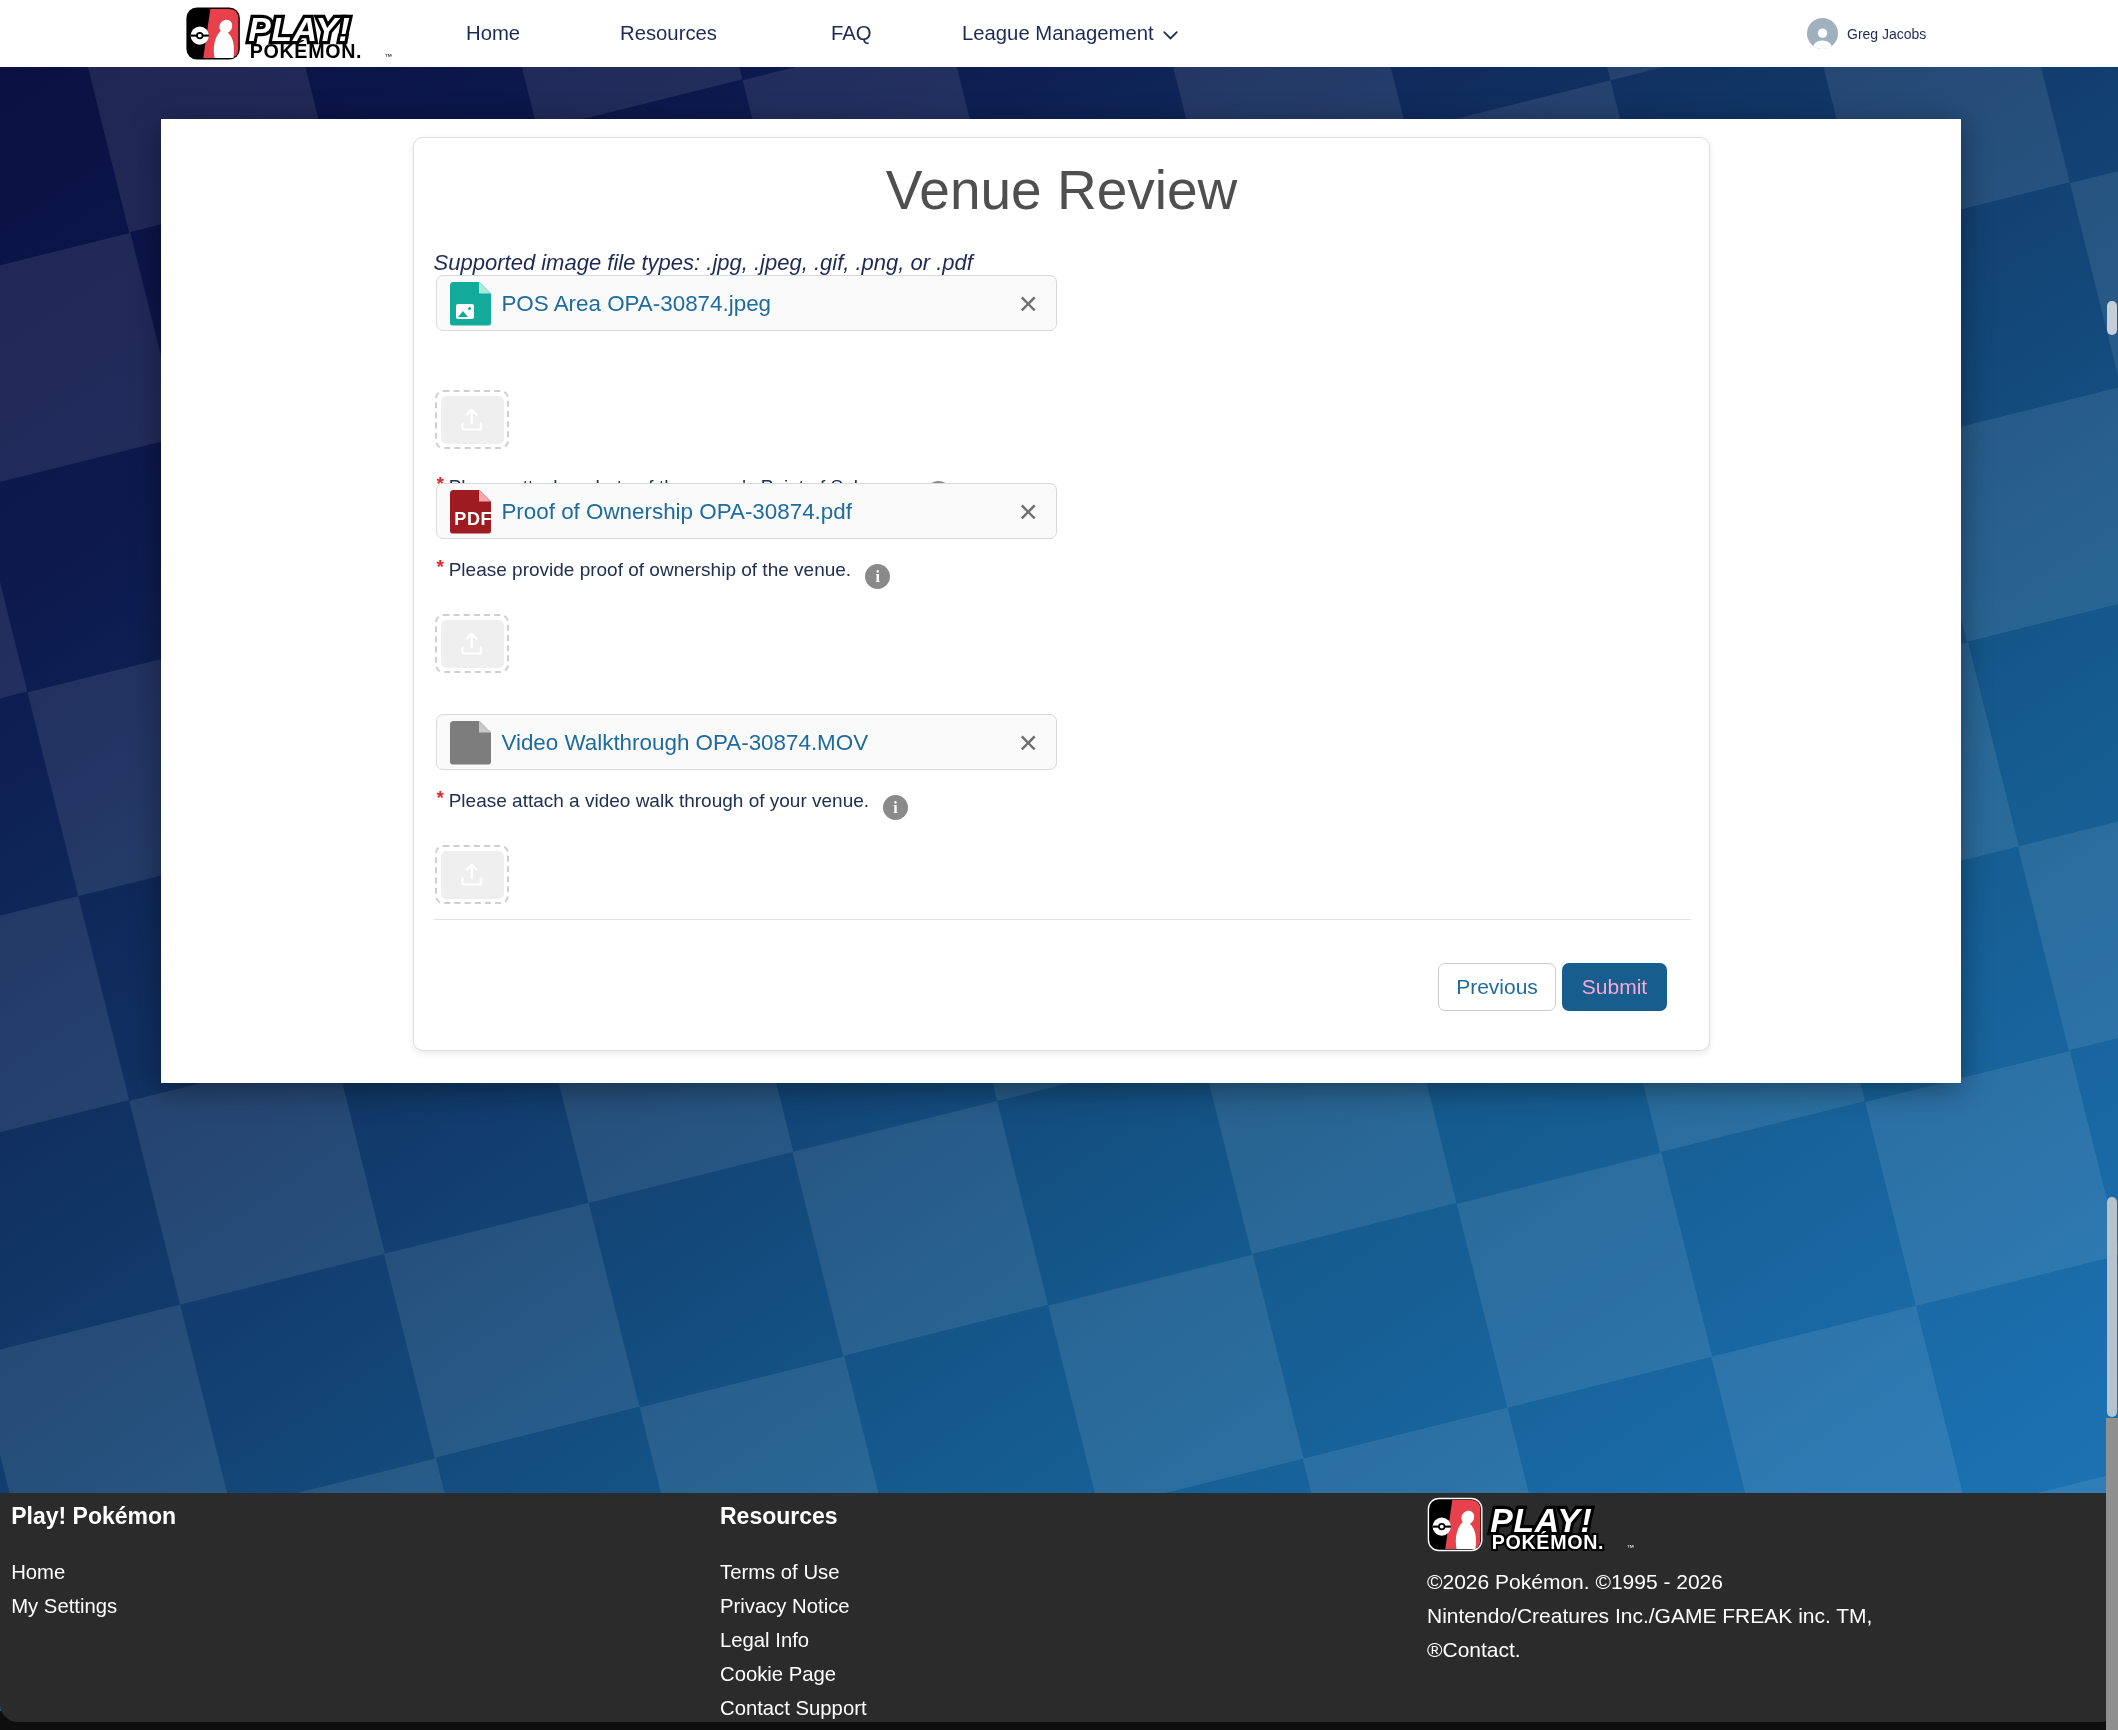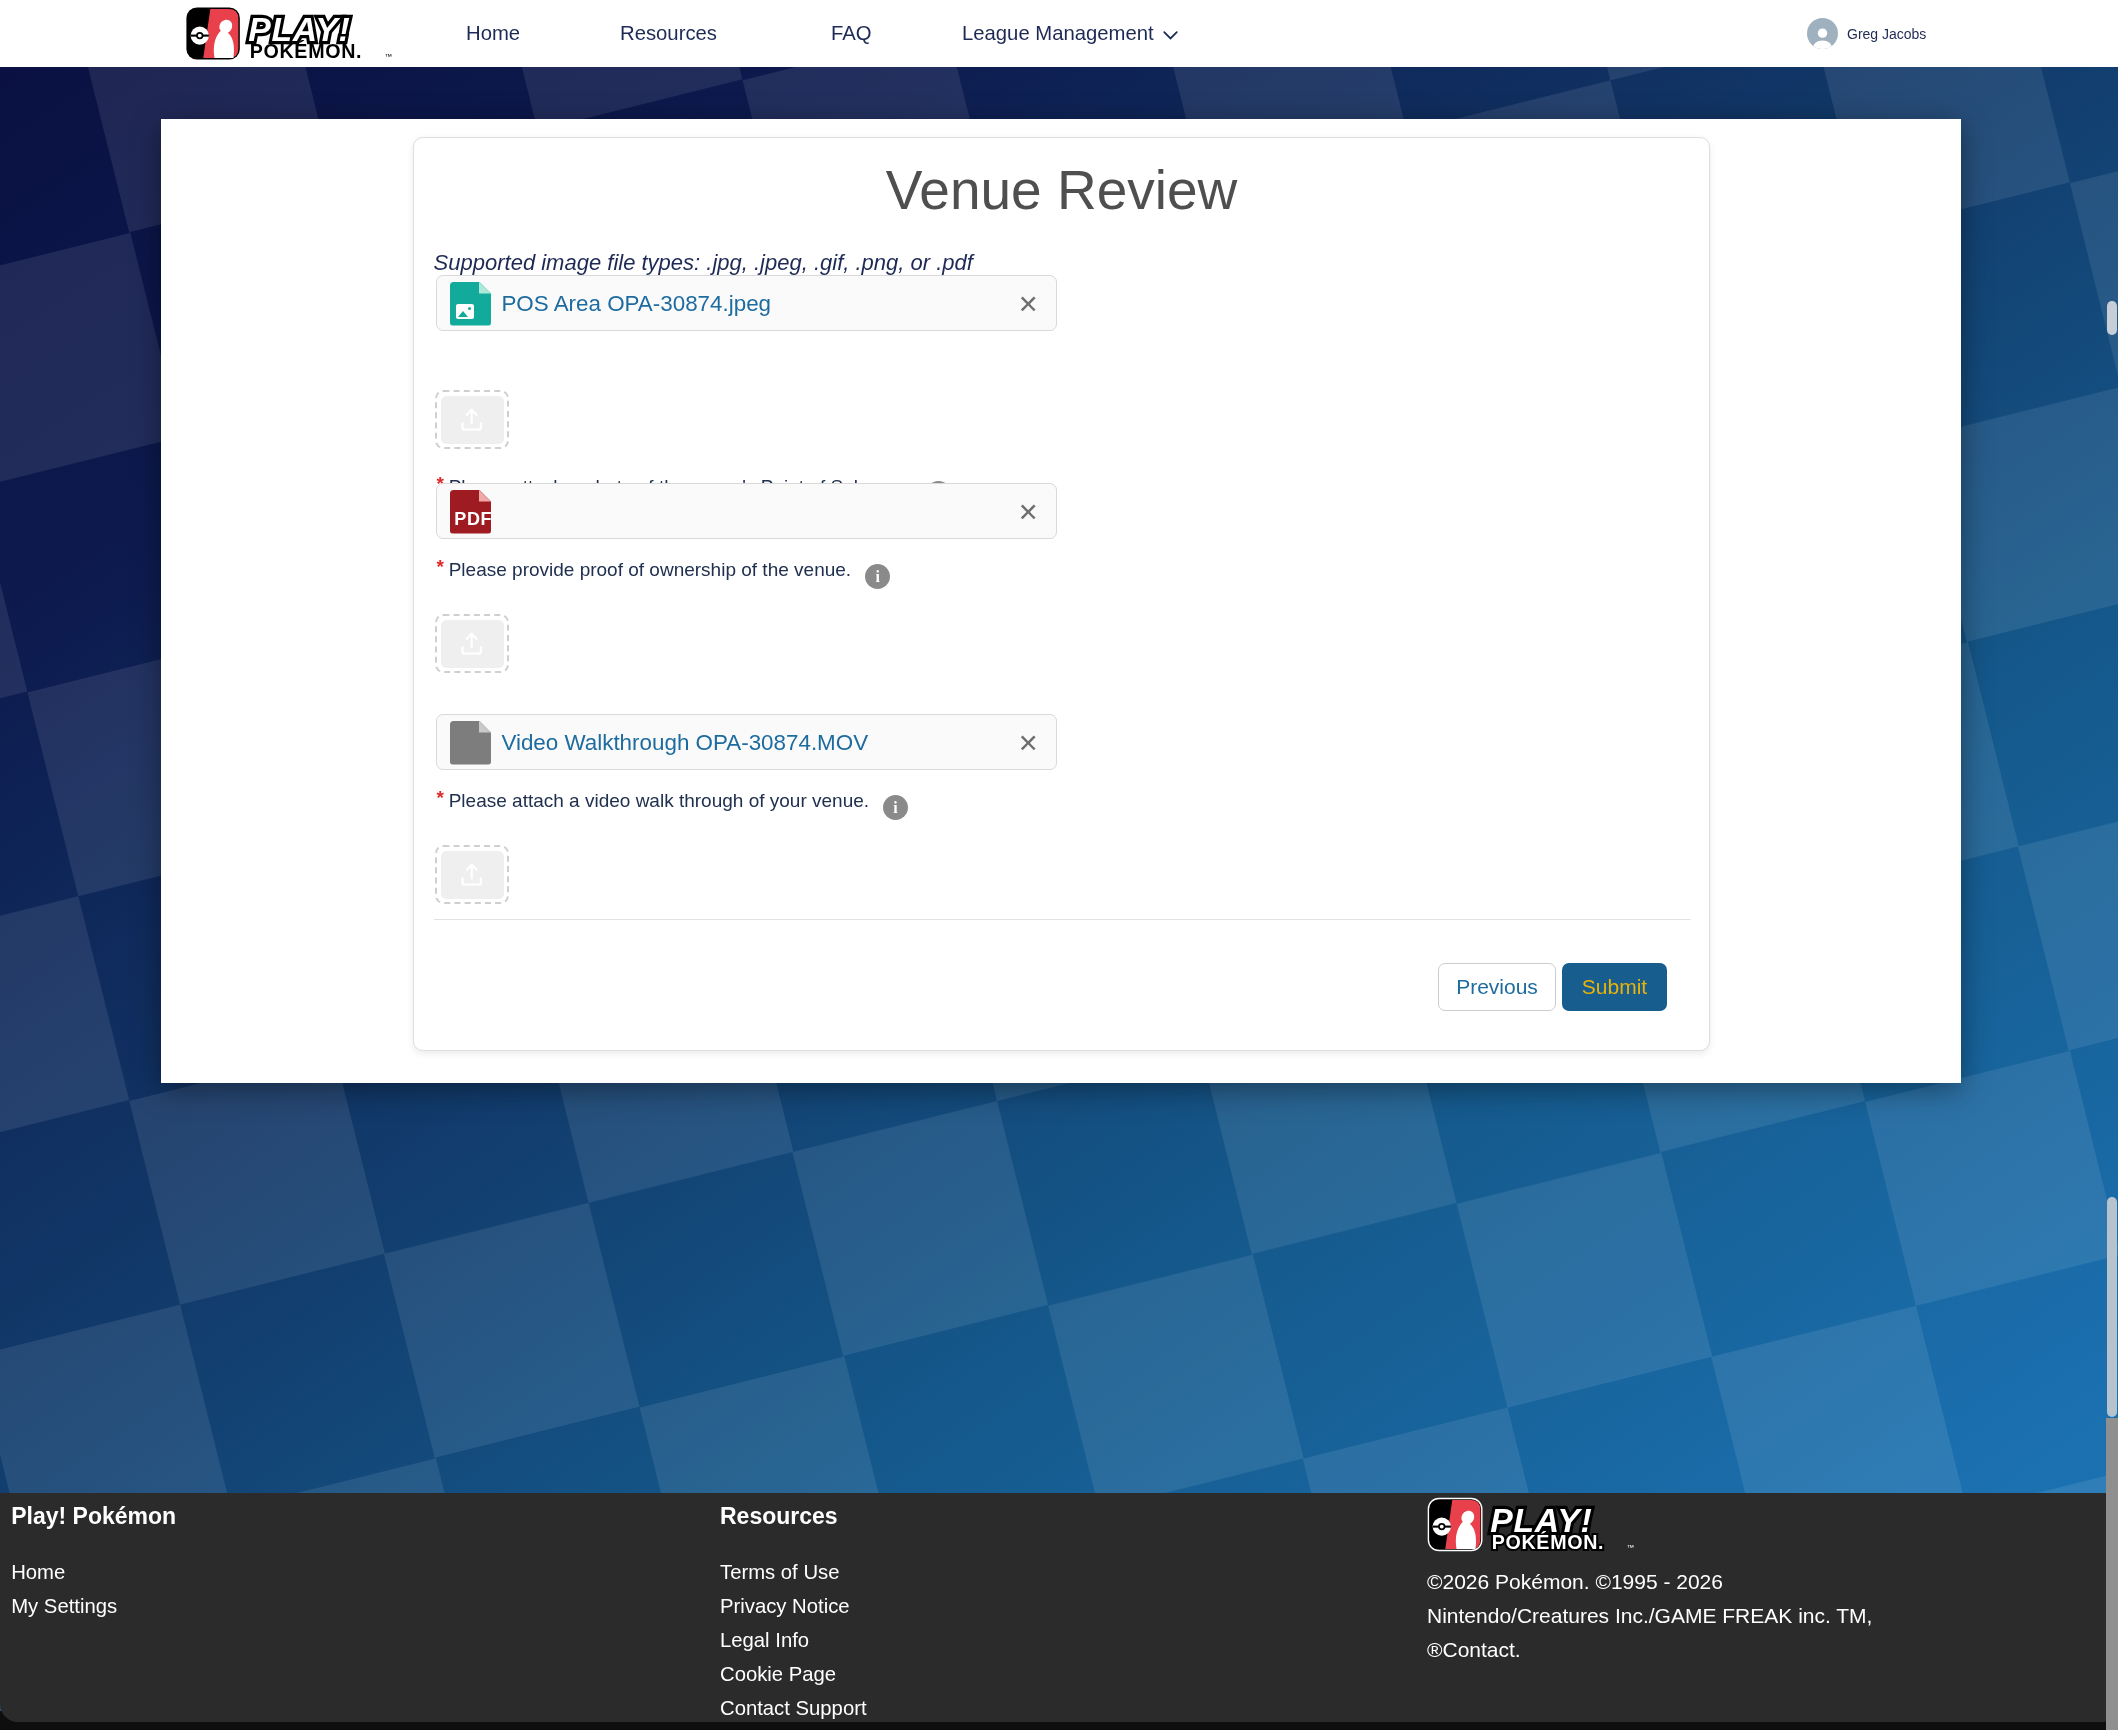--- a/index.html
+++ b/index.html
@@ -85,21 +85,21 @@
   }
 
   .dropzone { position: absolute; left: 21px; width: 74px; height: 59px; border: 2.1px dashed #cfcfcf; border-radius: 8.4px; cursor: pointer; }
   .dz-1 { top: 252px; } .dz-2 { top: 476px; } .dz-3 { top: 707px; }
   .dz-fill { position: absolute; inset: 3.5px; background: #efefef; border-radius: 5.6px; display: flex; align-items: center; justify-content: center; }
 
   .divider { position: absolute; top: 781px; left: 19.6px; width: 1257px; border-top: 1.4px solid #e2e2e2; }
 
   .btn { position: absolute; top: 825px; height: 48px; border-radius: 7px; font-size: 21px; cursor: pointer; font-family: "Liberation Sans", sans-serif; }
   .btn-prev { left: 1024px; width: 118px; background: #fff; border: 1.4px solid #cccccc; color: #1d6b9f; }
-  .btn-submit { left: 1148px; width: 105px; background: #175d8e; border: none; color: #eab308; font-weight: 500; }
+  .btn-submit { left: 1148px; width: 105px; background: #175d8e; border: none; color: #f9a8d4; font-weight: 500; }
 
   
   .footer-black { position: absolute; left: 0; top: 1711px; width: 2119px; height: 19.6px; background: #0e0e0e; z-index: 2; }
   .footer {
     position: absolute; left: 0; top: 1493px; width: 2119px; height: 229px;
     background: #2b2b2b; border-radius: 0 0 18px 18px; color: #fff; z-index: 3;
   }
   .f-col { position: absolute; top: 0; }
   .f-col1 { left: 11.2px; } .f-col2 { left: 720px; } .f-col3 { left: 1427px; }
   .f-heading { margin-top: 9.8px; font-size: 23px; font-weight: bold; }
@@ -175,20 +175,21 @@
               <path d="M4.5 15 v3.5 a1.5 1.5 0 0 0 1.5 1.5 h12 a1.5 1.5 0 0 0 1.5 -1.5 v-3.5"></path>
             </svg>
           </span>
       </div>
 
       <div class="file-card fc-2">
         <span class="fi fi-pdf">
             <span class="fold fold-pdf"></span>
             <span class="pdf-badge">PDF</span>
           </span>
+        <span class="file-name">Proof of Ownership OPA-30874.pdf</span>
         <button class="close-btn"><span>✕</span></button>
       </div>
       <div class="helper hp-2">
         <span class="req">*</span><span>Please provide proof of ownership of the venue.</span><span class="info-icon">i</span>
       </div>
       <div class="dropzone dz-2">
         <span class="dz-fill">
             <svg width="29.4" height="29.4" viewBox="0 0 24 24" fill="none" stroke="#fff" stroke-width="1.8" stroke-linecap="round" stroke-linejoin="round">
               <path d="M12 15 V4"></path>
               <path d="M8 8 L12 4 L16 8"></path>

